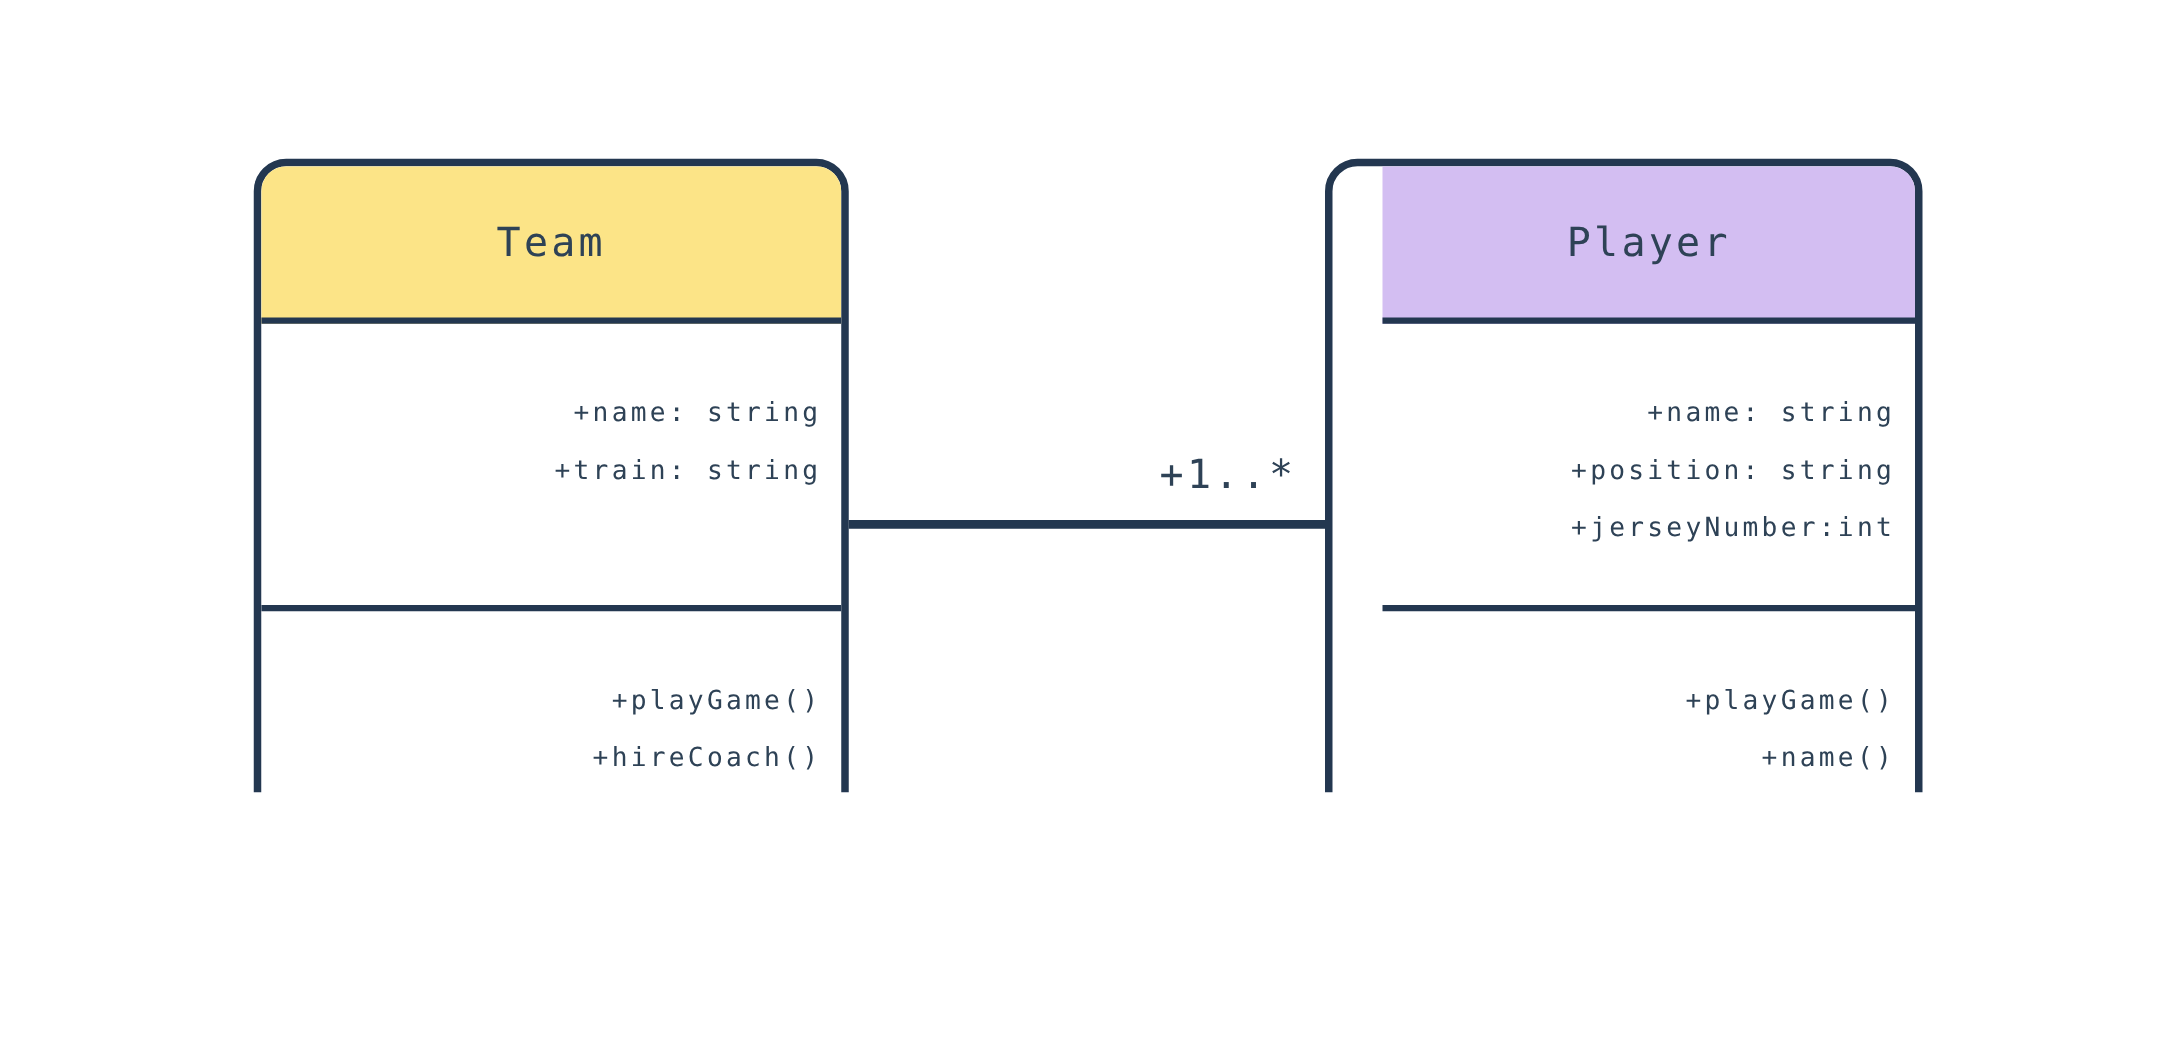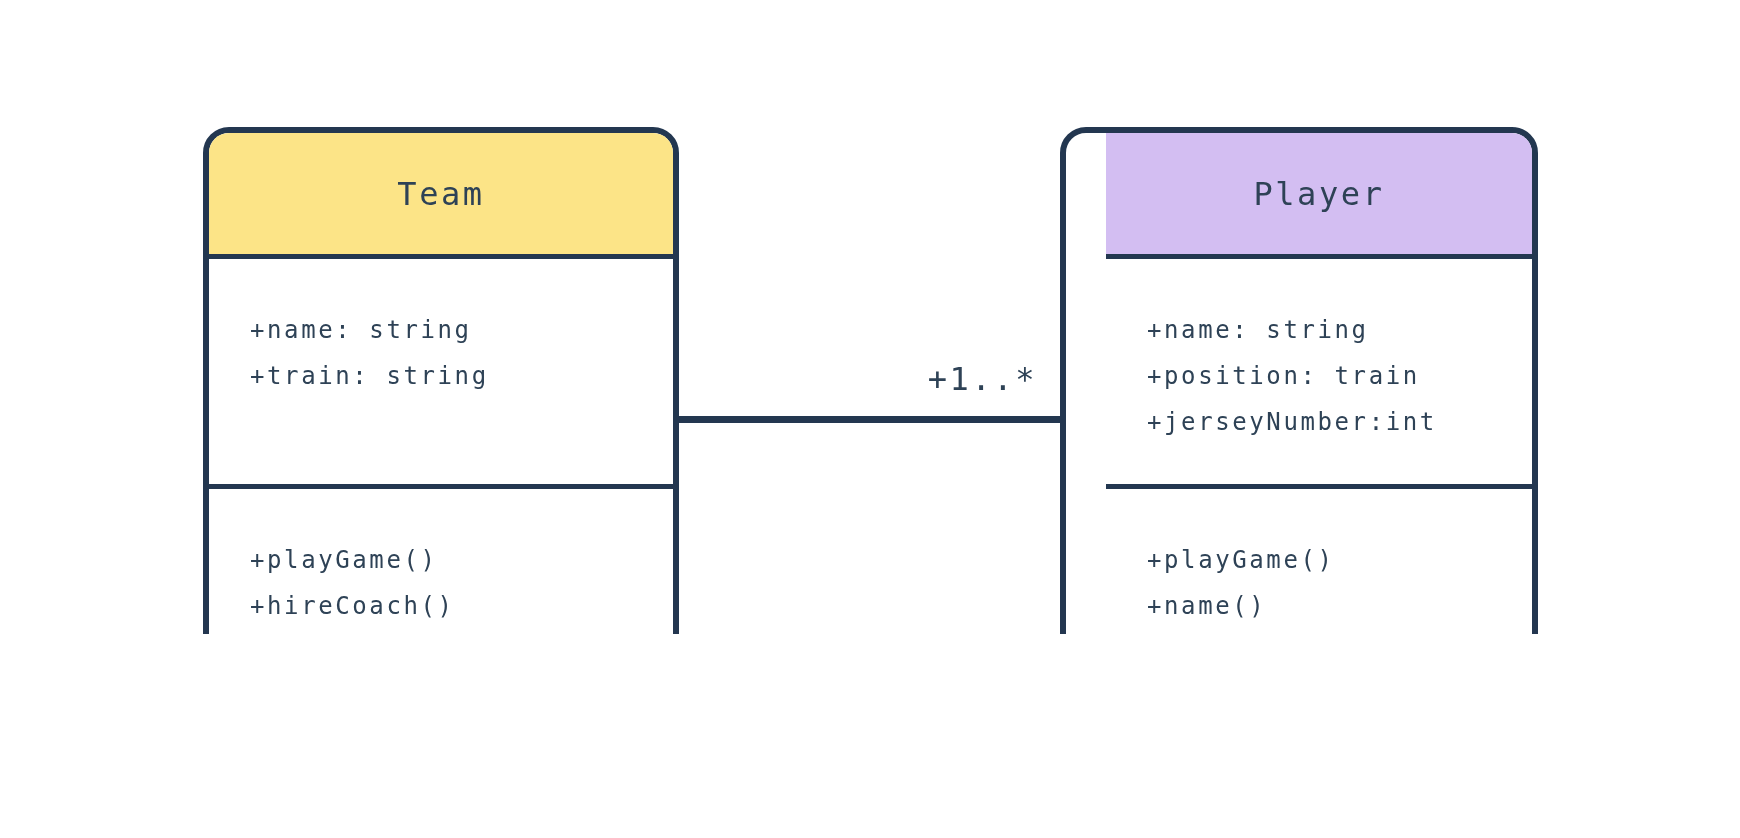--- a/index.html
+++ b/index.html
@@ -40,25 +40,26 @@
   }
   .class-title {
     font-size: 32px;
     font-weight: 500;
     letter-spacing: 2.6px;
     color: var(--text, #2e4256);
   }
   .class-section {
     box-sizing: border-box;
     padding: 48px 16px 0 41px;
-    font-size: 24px;
+    font-size: 21px;
     font-weight: 500;
     line-height: 46px;
     letter-spacing: 2.6px;
     color: var(--text, #2e4256);
+    text-align: right;
   }
   .section-attributes {
     flex: 0 0 230px;
     border-bottom: 5px solid var(--ink, #233750);
   }
   .section-methods {
     flex: 1 1 auto;
   }
   .member-line { white-space: pre; }
 
@@ -101,21 +102,21 @@
         <div class="member-line">+hireCoach()</div>
       </div>
   </div>
 
   <div class="class-node node-player">
     <div class="class-header" style="background: rgb(211, 190, 242);">
       <span class="class-title">Player</span>
     </div>
     <div class="class-section section-attributes">
         <div class="member-line">+name: string</div>
-        <div class="member-line">+position: train</div>
+        <div class="member-line">+position: string</div>
         <div class="member-line">+jerseyNumber:int</div>
       </div>
     <div class="class-section section-methods">
         <div class="member-line">+playGame()</div>
         <div class="member-line">+name()</div>
       </div>
   </div>
 
   <div class="association-line"></div>
 

